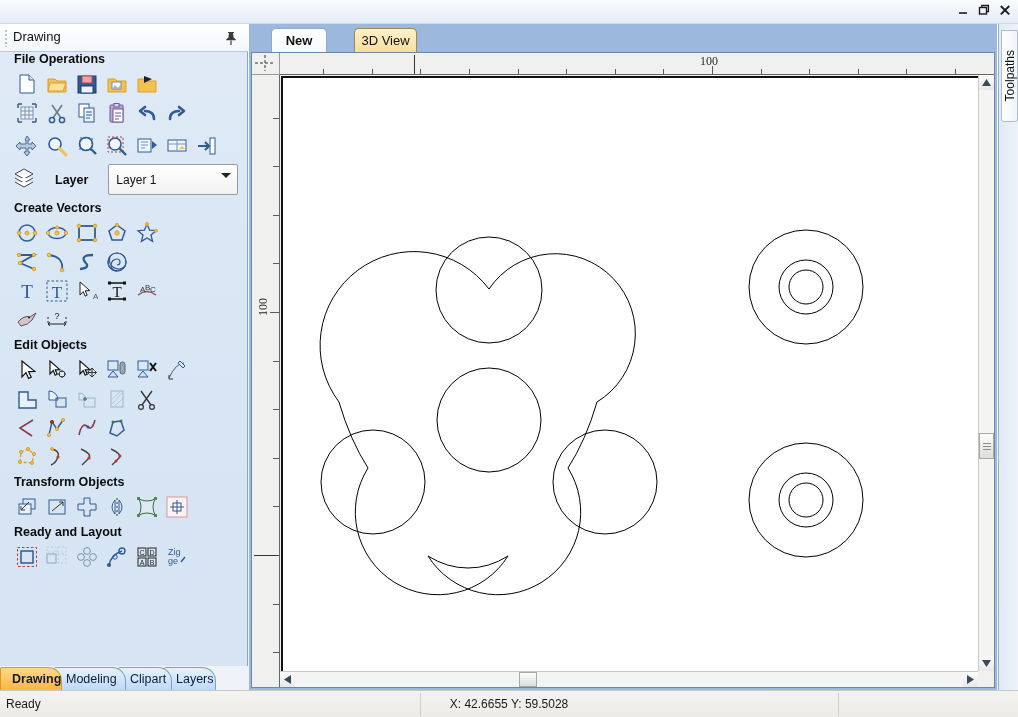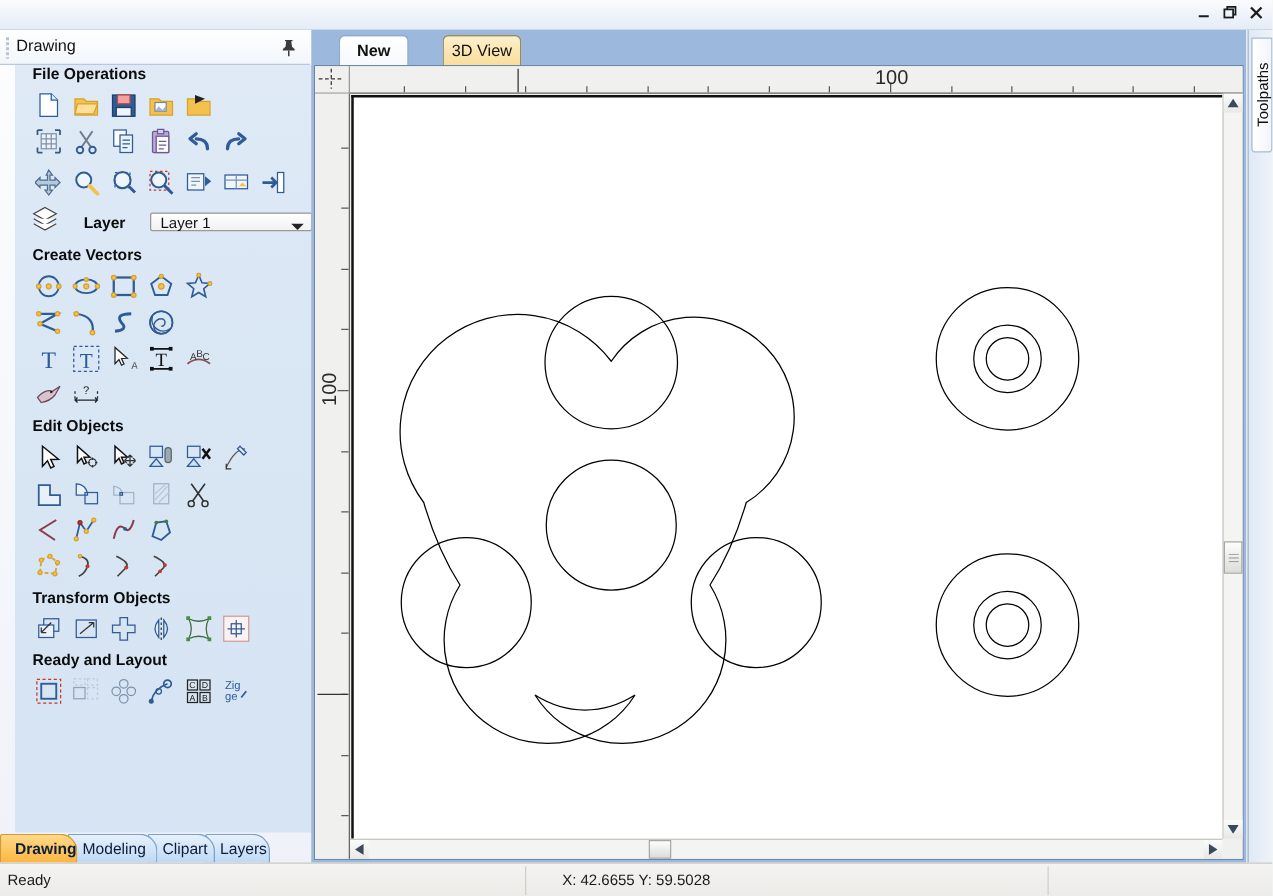--- a/index.html
+++ b/index.html
@@ -39,38 +39,38 @@
     border-bottom: 1px solid #b9c8db;
   }
   .dock-grip { position: absolute; left: 4px; top: 5px; width: 4px; height: 18px;
     background-image: radial-gradient(#b9c4d2 40%, transparent 41%);
     background-size: 4px 4px; }
   .dock-title { position: absolute; left: 13px; top: 5px; font-size: 13px; color: #111; }
   .dock-pin { position: absolute; right: 10px; top: 6px; width: 14px; height: 16px; cursor: pointer; }
 
   
   .leftpanel {
-    position: absolute; left: 12px; top: 52px; width: 248px; height: 614px;
+    position: absolute; left: 0; top: 52px; width: 248px; height: 614px;
     background: linear-gradient(180deg,#dfeaf6 0%,#d9e6f4 40%,#d6e4f3 100%);
     border-right: 1px solid #8ba6c4;
     overflow: hidden;
   }
   .grp-title { font-size: 12.5px; font-weight: bold; color: #0c0c0c; margin: 0 0 3px 14px; }
   .grp { margin-bottom: 4px; }
   .iconrow { display: flex; gap: 0px; padding-left: 12px; }
   .ibtn {
     width: 30px; height: 29px; display: flex; align-items: center; justify-content: center;
     cursor: pointer; border: 1px solid transparent; border-radius: 3px;
   }
   .ibtn svg { display: block; }
 
   .layerrow { display: flex; align-items: center; padding-left: 13px; margin: 4px 0 6px 0; gap: 20px; }
   .layer-label { font-size: 12.5px; font-weight: bold; color: #0b0b0b; }
   .layer-select {
-    width: 130px; height: 15px; background: linear-gradient(180deg,#ffffff,#f1f1f1);
+    width: 130px; height: 31px; background: linear-gradient(180deg,#ffffff,#f1f1f1);
     border: 1px solid #9a9a9a; border-radius: 2px; position: relative;
     font-size: 12px; color: #111; display: flex; align-items: center; padding-left: 7px;
     cursor: pointer;
   }
   .layer-select .arrow {
     position: absolute; right: 6px; top: 8px; width: 0; height: 0;
     border-left: 5px solid transparent; border-right: 5px solid transparent; border-top: 5px solid #222;
   }
 
   
@@ -127,21 +127,21 @@
   }
   .ruler-h {
     position: absolute; left: 28px; top: 0; right: 0; height: 22px;
     background: #f0f0ee; border-bottom: 1px solid #666; overflow: hidden;
   }
   .ruler-v {
     position: absolute; left: 0; top: 22px; width: 28px; bottom: 0;
     background: #f0f0ee; border-right: 1px solid #666; overflow: hidden;
   }
   .tick { position: absolute; background: #5a5a5a; }
-  .rlabel { position: absolute; font-size: 16px; color: #2a2a2a; font-family: Liberation Sans, sans-serif; }
+  .rlabel { position: absolute; font-size: 12px; color: #2a2a2a; font-family: Liberation Serif, serif; }
   .rlabel.vert { writing-mode: vertical-rl; transform: rotate(180deg); }
 
   .canvas-wrap {
     position: absolute; left: 29px; top: 23px; right: 16px; bottom: 16px;
     background: #ffffff; border-top: 2px solid #111; border-left: 2px solid #111;
     overflow: hidden;
   }
   .canvas-wrap svg { display: block; }
 
   

